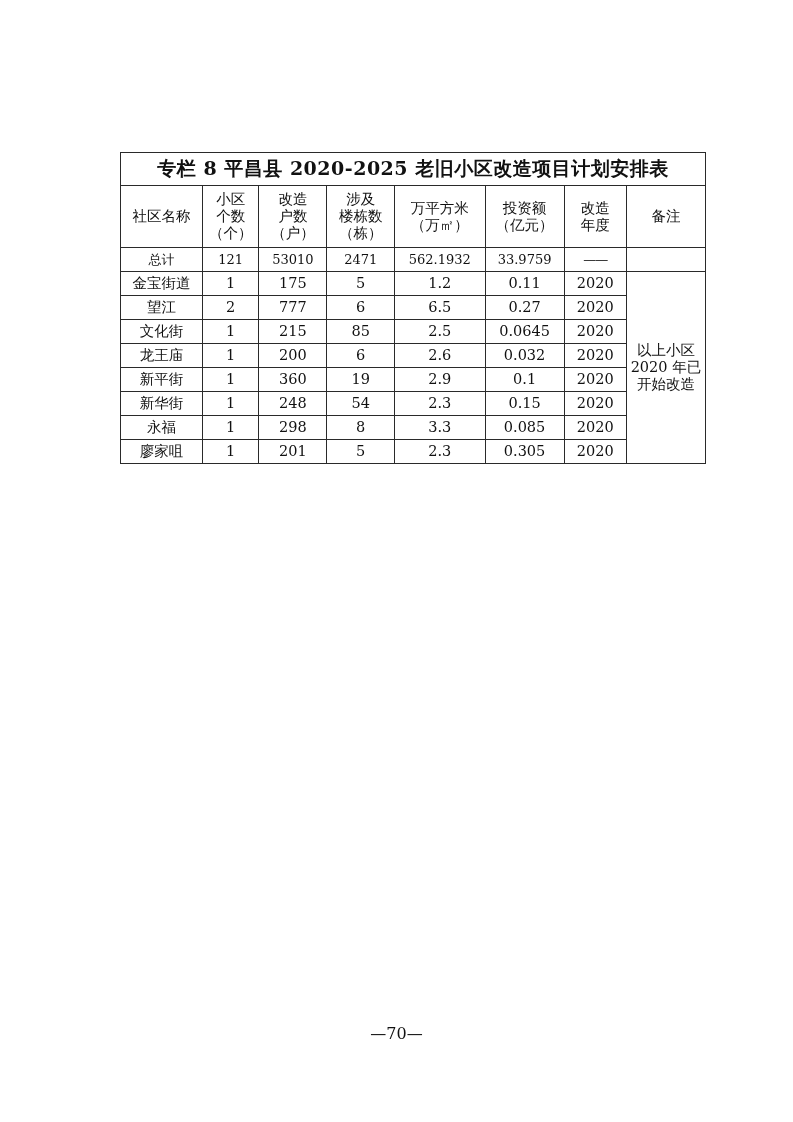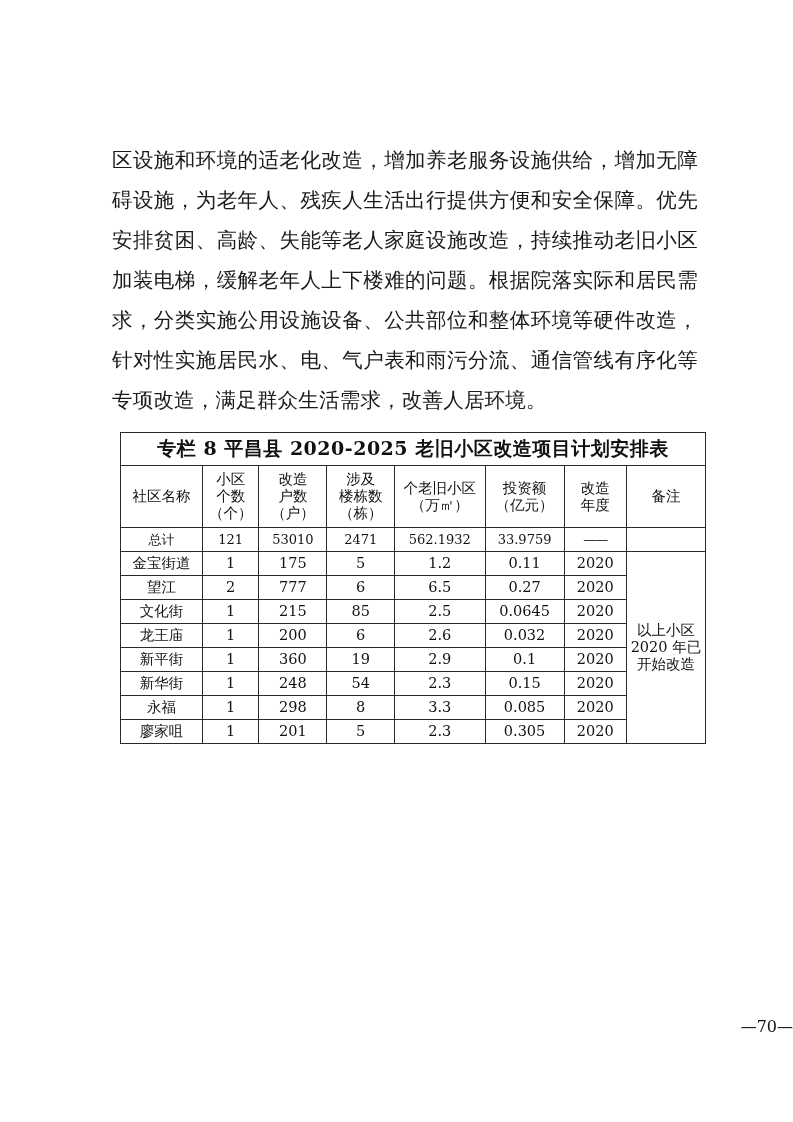--- a/index.html
+++ b/index.html
@@ -85,33 +85,32 @@
     font-size: 14.5px;
     line-height: 22px;
   }
   .dash {
     letter-spacing: -1px;
   }
   .footer {
     position: absolute;
     left: 0;
     right: 0;
-    bottom: 86px;
-    text-align: right;
+    bottom: 79px;
+    text-align: center;
     font-size: 16px;
     font-family: "DejaVu Serif", "Liberation Serif", serif;
     color: #111;
   }
 </style>
 </head>
 <body>
 
 <div class="page">
 
-  <p class="para">区设施和环境的适老化改造，增加养老服务设施供给，增加无障碍设施，为老年人、残疾人生活出行提供方便和安全保障。优先安排贫困、高龄、失能等老人家庭设施改造，持续推动老旧小区加装电梯，缓解老年人上下楼难的问题。根据院落实际和居民需求，分类实施公用设施设备、公共部位和整体环境等硬件改造，针对性实施居民水、电、气户表和雨污分流、通信管线有序化等专项改造，满足群众生活需求，改善人居环境。</p>
 
   <div class="table-wrap">
     <table class="plan">
       <colgroup>
         <col class="col-name">
         <col class="col-count">
         <col class="col-house">
         <col class="col-bldg">
         <col class="col-area">
         <col class="col-invest">
@@ -135,21 +134,21 @@
             <span>改造</span><br>
             <span>户数</span><br>
             <span>（户）</span>
           </td>
           <td>
             <span>涉及</span><br>
             <span>楼栋数</span><br>
             <span>（栋）</span>
           </td>
           <td>
-            <span>个老旧小区</span><br>
+            <span>万平方米</span><br>
             <span>（万㎡）</span>
           </td>
           <td>
             <span>投资额</span><br>
             <span>（亿元）</span>
           </td>
           <td>
             <span>改造</span><br>
             <span>年度</span>
           </td>

